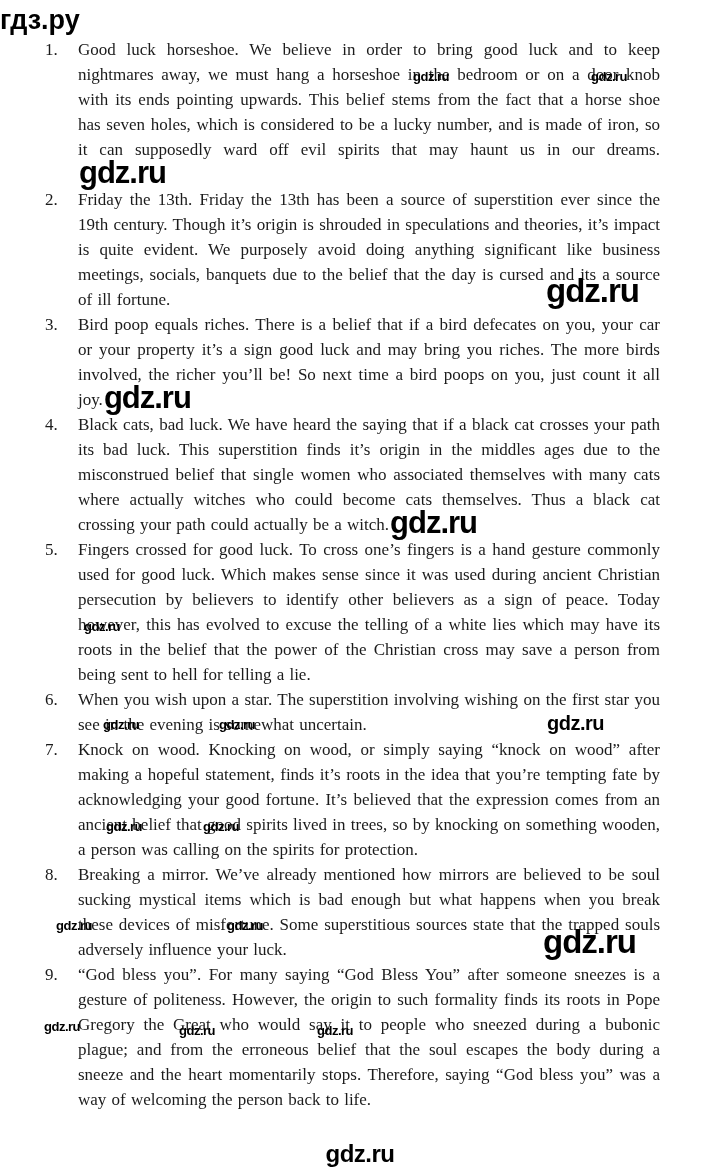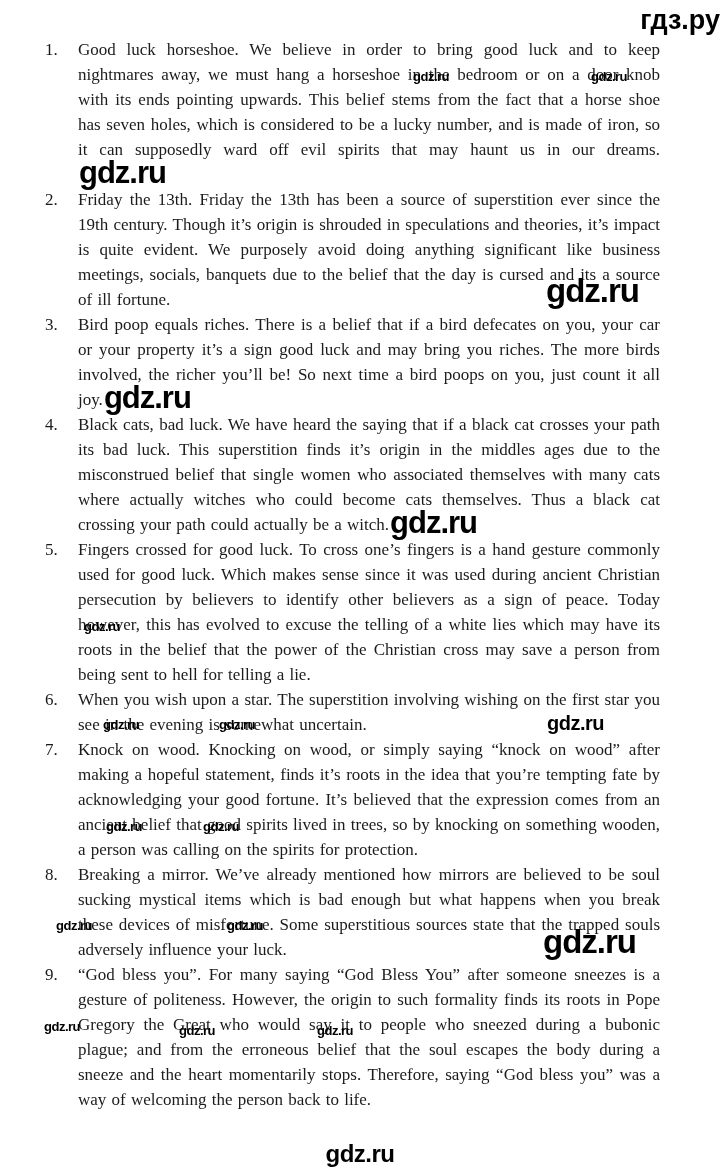--- a/index.html
+++ b/index.html
@@ -6,21 +6,21 @@
   .page{
     position:relative;
     width:720px;
     height:1173px;
     background:#ffffff;
     overflow:hidden;
     font-family:"Liberation Serif", serif;
     color:#1b1b1b;
   }
   .site-title{
-    text-align:right;
+    text-align:left;
     font-family:"Liberation Sans", sans-serif;
     font-weight:bold;
     font-size:27px;
     line-height:30px;
     padding-top:5px;
     letter-spacing:0px;
     color:#000;
   }
   .list{
     padding:2px 60px 0 45px;

